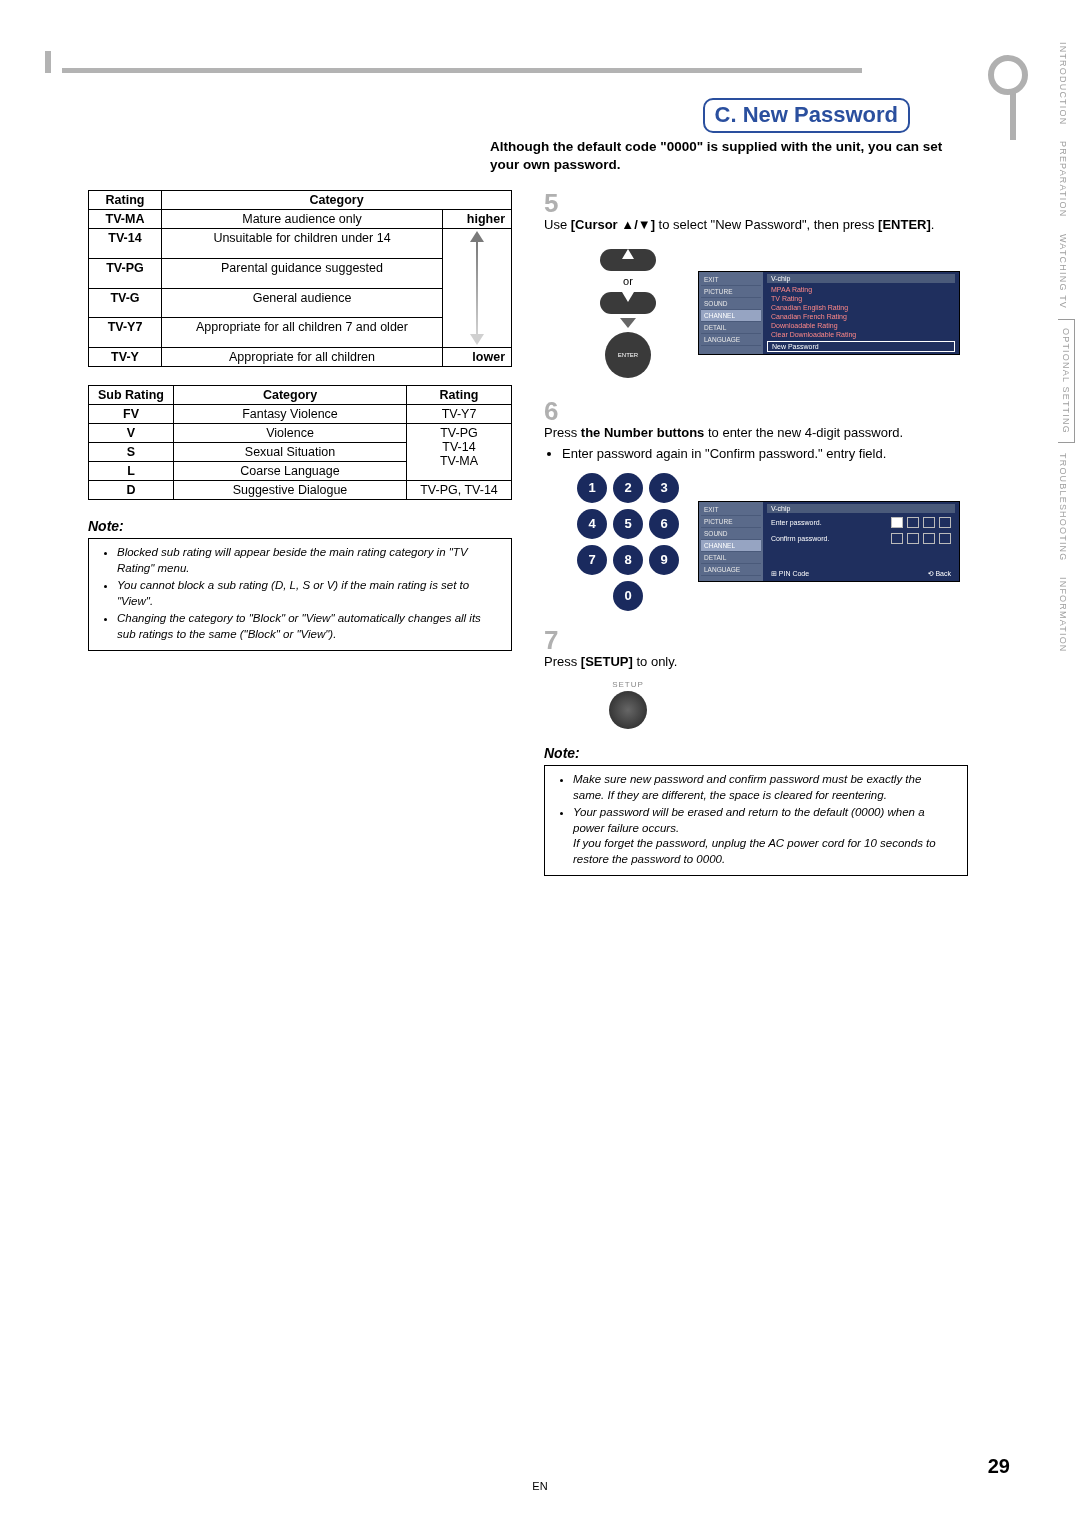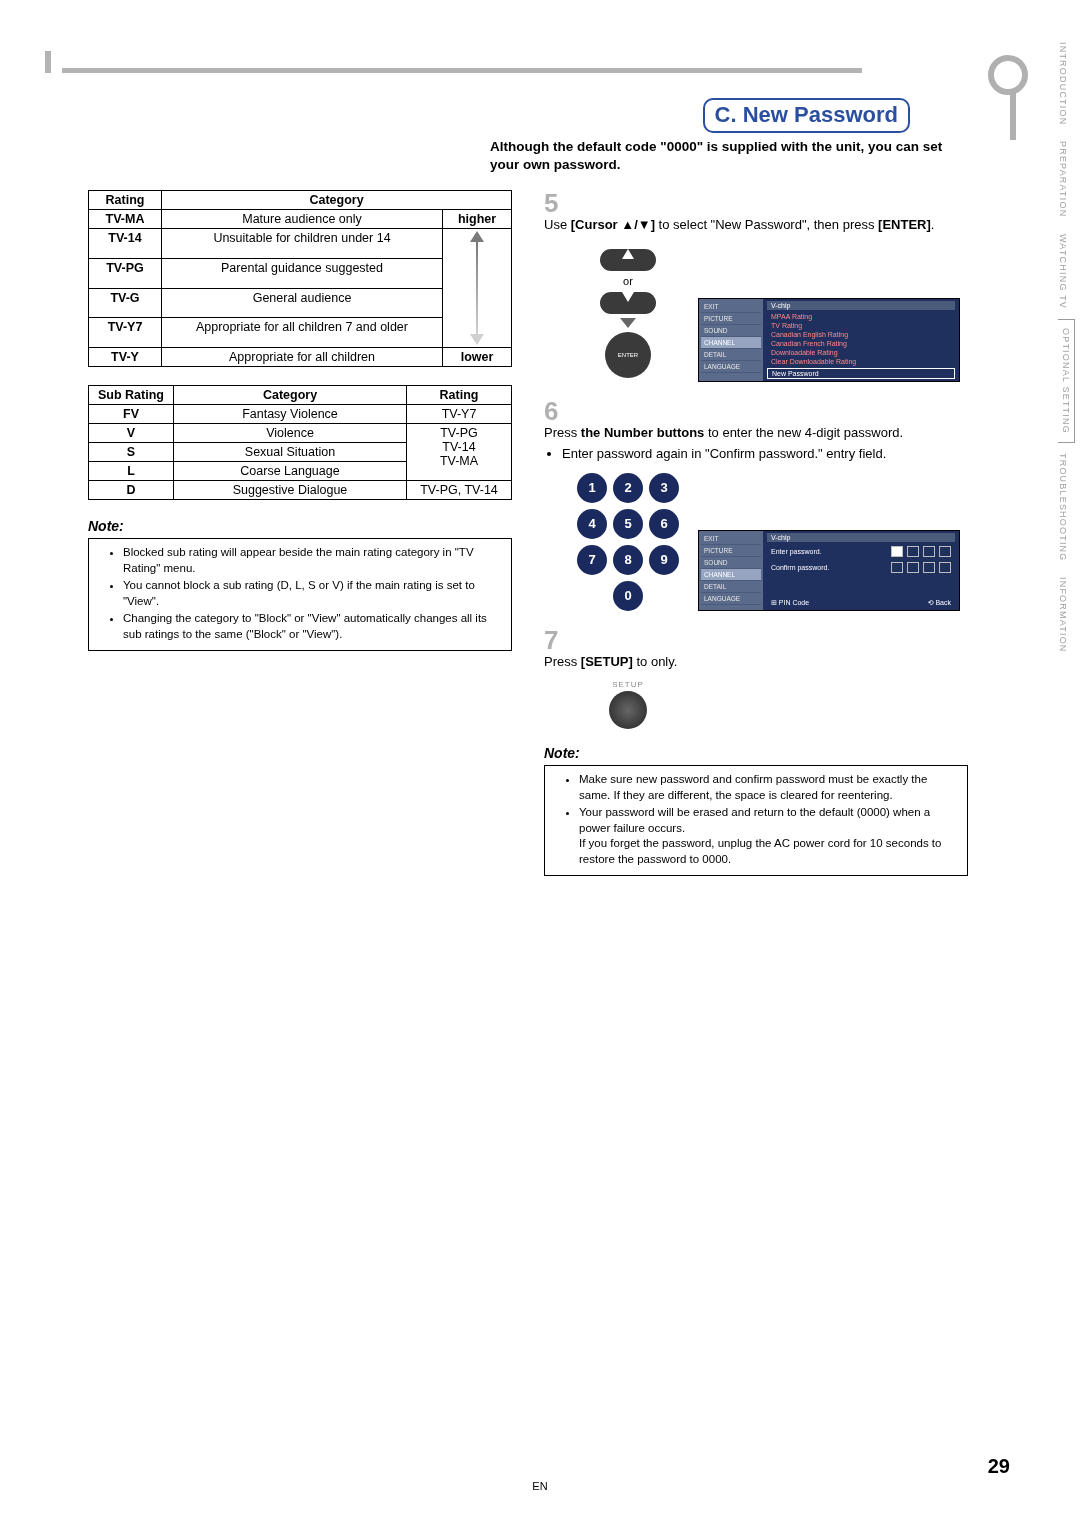--- a/index.html
+++ b/index.html
@@ -12,32 +12,32 @@
   .content{display:flex;gap:28px;position:absolute;top:190px;left:88px;width:880px}
   .col{flex:1}
   .colR{padding-left:4px}
   .section-title{position:absolute;right:170px;top:98px;font-size:22px;font-weight:700;color:#2a4f9e;background:#fff;border:2px solid #2a4f9e;border-radius:10px;padding:2px 10px 3px}
   .section-title .lt{color:#2a4f9e}
   .intro{position:absolute;right:115px;top:138px;width:475px;font-size:13.5px;font-weight:700;line-height:1.3}
   table{border-collapse:collapse;width:100%;font-size:12.5px;margin-bottom:18px}
   td,th{border:1px solid #000;padding:3px 6px;text-align:center;vertical-align:top}
   th{font-weight:700;text-align:center}
   .thin td,.thin th{padding:2px 6px}
-  .arrow-cell{text-align:center;font-weight:700;vertical-align:middle;position:relative}
+  .arrow-cell{text-align:right;font-weight:700;vertical-align:middle;position:relative}
   .arrow-up{width:0;height:0;border-left:7px solid transparent;border-right:7px solid transparent;border-bottom:11px solid #7a7a7a;margin:0 auto}
   .arrow-down{width:0;height:0;border-left:7px solid transparent;border-right:7px solid transparent;border-top:11px solid #d0d0d0;margin:0 auto}
   .arrow-stem{width:2px;height:92px;background:linear-gradient(#7a7a7a,#d0d0d0);margin:0 auto}
   .note-h{font-style:italic;font-weight:700;font-size:14px;margin:4px 0}
-  .note-box{border:1px solid #000;padding:6px 18px;font-size:11.5px;line-height:1.35}
+  .note-box{border:1px solid #000;padding:6px 12px;font-style:italic;font-size:11.5px;line-height:1.35}
   .note-box li{margin-bottom:2px}
   .note-box ul{margin:0;padding-left:16px}
   .step-num{display:inline-block;width:28px;font-size:26px;font-weight:700;color:#b0b0b0;vertical-align:top;line-height:1}
   .step-txt{display:inline-block;width:calc(100% - 30px);vertical-align:top;font-size:13px;line-height:1.35}
   .step{margin-bottom:10px}
-  .gui{display:flex;gap:20px;margin:6px 0 16px 34px;align-items:flex-end}
+  .gui{display:flex;gap:20px;margin:6px 0 16px 34px;align-items:center}
   .remote-col{width:100px;text-align:center;font-size:11px}
   .btn-pad{width:56px;height:22px;background:#3a3a3a;border-radius:11px;margin:0 auto 4px;position:relative}
   .tri{width:0;height:0;margin:5px auto}
   .tri.up{border-left:6px solid transparent;border-right:6px solid transparent;border-bottom:10px solid #fff}
   .tri.dn{border-left:6px solid transparent;border-right:6px solid transparent;border-top:10px solid #fff}
   .enter-btn{width:46px;height:46px;border-radius:50%;background:#3a3a3a;color:#fff;font-size:6px;margin:4px auto;display:flex;align-items:center;justify-content:center}
   .nums{display:grid;grid-template-columns:repeat(3,30px);gap:6px;justify-content:center}
   .num{width:30px;height:30px;border-radius:50%;background:#1a2a5e;color:#fff;font-size:13px;font-weight:700;display:flex;align-items:center;justify-content:center}
   .num.zero{grid-column:2}
   .tv-screen{background:#1f2f5e;width:260px;color:#fff;font-size:8px;display:flex;border:1px solid #000}

